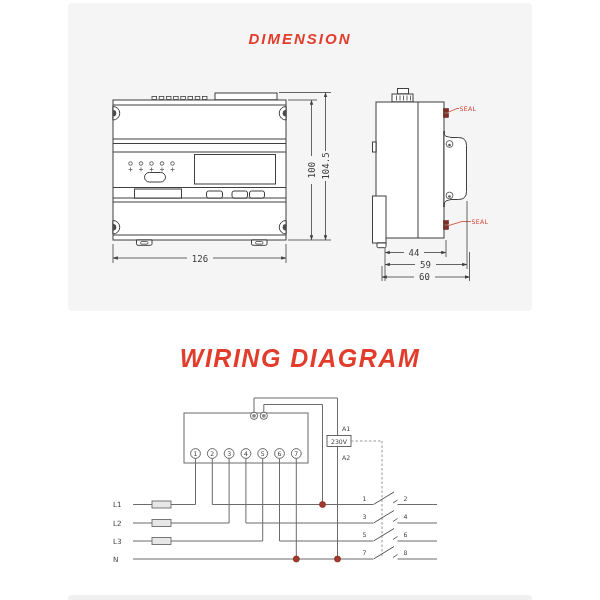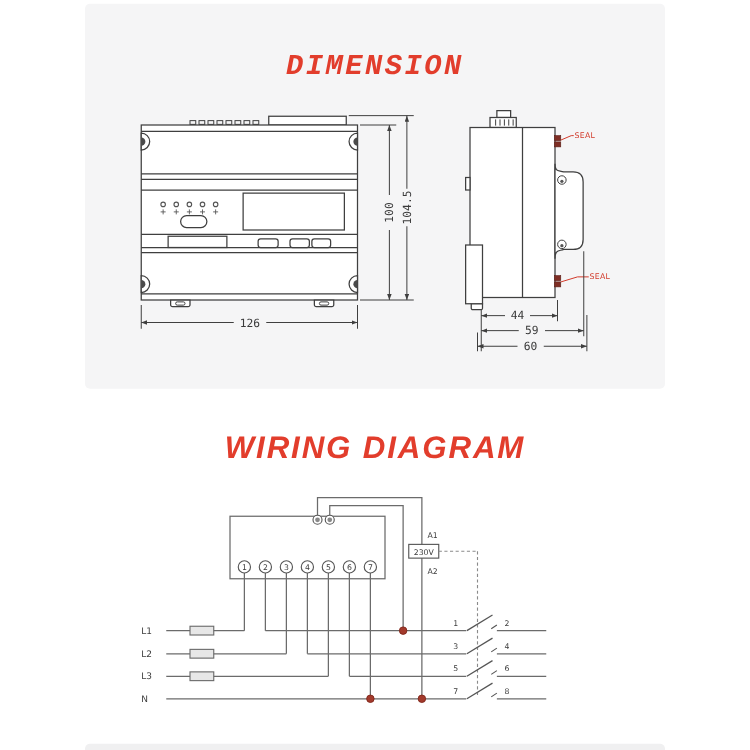--- a/index.html
+++ b/index.html
@@ -3,21 +3,21 @@
 <meta charset="utf-8">
 <style>
   html,body{margin:0;padding:0;background:#fff;}
   .stage{position:relative;width:600px;height:600px;background:#ffffff;overflow:hidden;
          font-family:"Liberation Sans",sans-serif;}
   .panel{position:absolute;background:#f5f5f6;border-radius:4px;}
   .panel-top{left:68px;top:3px;width:464px;height:308px;}
   .panel-bottom-strip{left:68px;top:595px;width:464px;height:10px;background:#f0f0f1;}
   .title{position:absolute;left:0;width:600px;text-align:center;
          font-weight:bold;font-style:italic;color:#e23d2c;z-index:3;}
-  .title-dimension{top:40px;font-size:23px;letter-spacing:2px;font-family:Liberation Mono, monospace;}
+  .title-dimension{top:30px;font-size:15px;letter-spacing:2px;}
   .title-wiring{top:344px;font-size:25px;letter-spacing:1.5px;font-style:italic;}
   svg{position:absolute;left:0;top:0;z-index:2;}
   .ln{stroke:#3f3f3f;stroke-width:1;fill:none;}
   .fillw{fill:#ffffff;}
   .thin{stroke-width:0.8;}
   .wire{stroke:#6b6b6b;stroke-width:1;fill:none;}
   .dash{stroke:#8a8a8a;stroke-width:0.9;stroke-dasharray:2.5 2;fill:none;}
   .dimtxt{font-family:"DejaVu Sans Mono",monospace;font-size:9px;fill:#3a3a3a;}
   .lbl{font-family:"DejaVu Sans",sans-serif;fill:#3d3d3d;}
   .lbl7{font-size:7.2px;}

